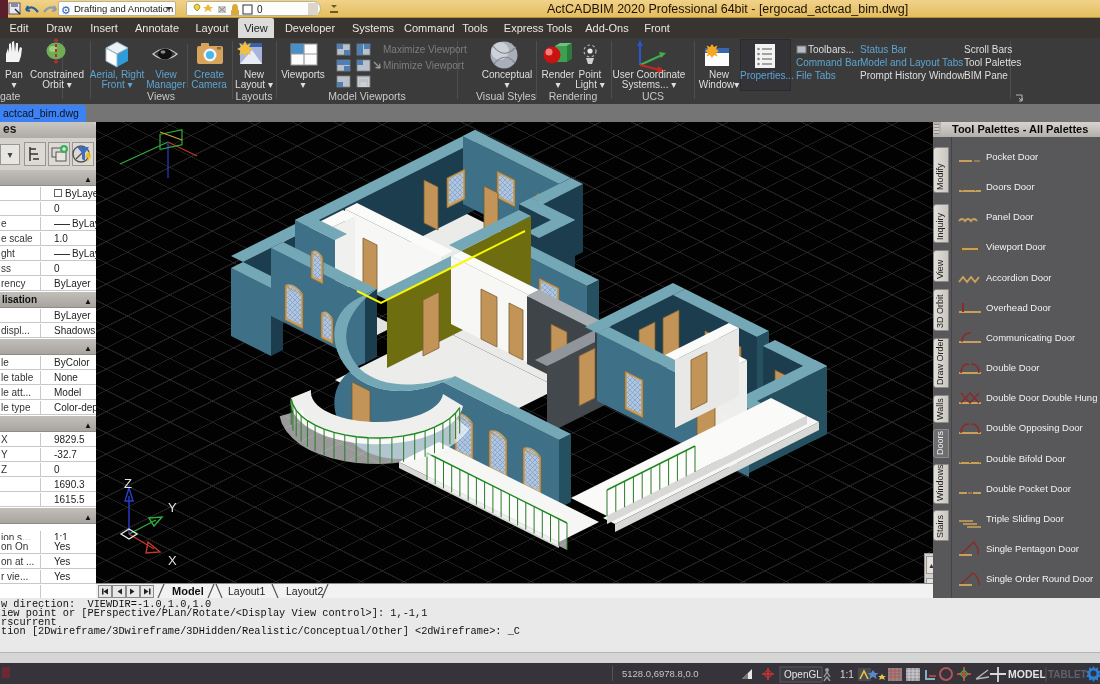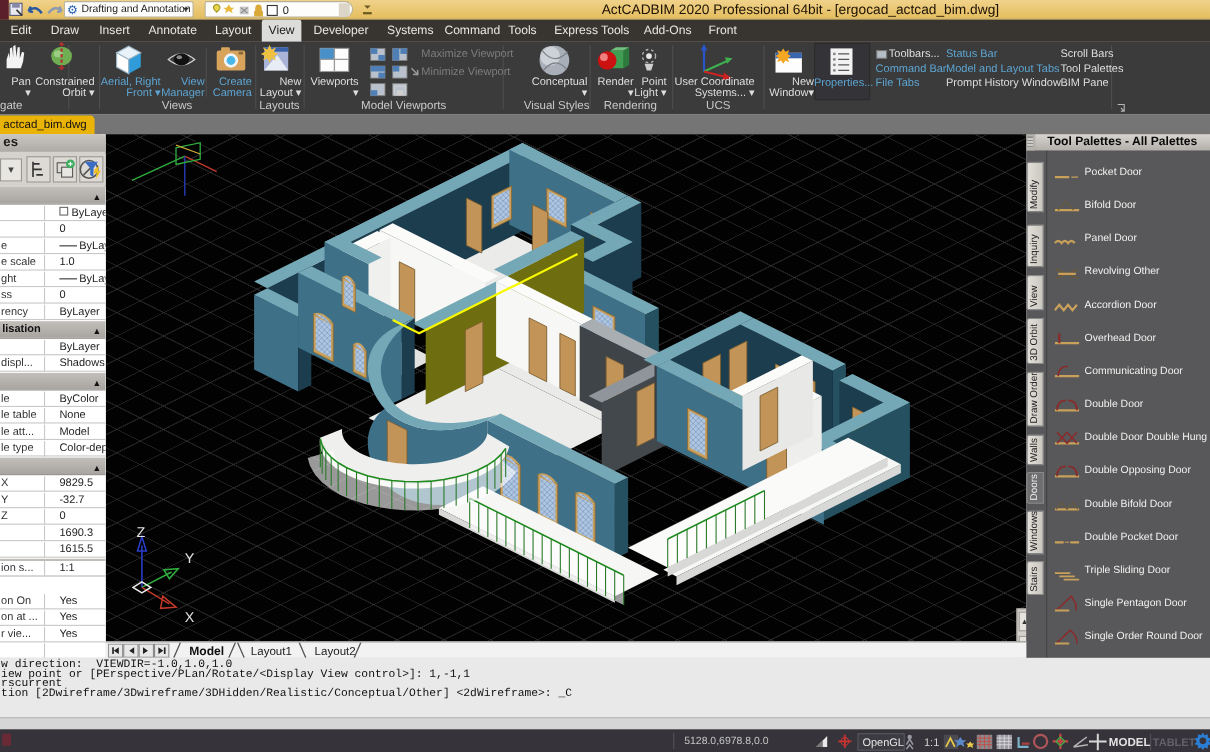--- a/index.html
+++ b/index.html
@@ -13,25 +13,25 @@
 #gear{position:absolute;left:2px;top:1px;font-size:11px;color:#2a64b5}
 #laycombo{position:absolute;left:186px;top:1px;width:135px;height:15px;background:#fdfdfb;
  border:1px solid #b9b29b;border-radius:2px 8px 8px 2px;font-size:10px;color:#222;line-height:14px}
 #title-text{position:absolute;left:547px;top:2px;font-size:12.5px;color:#1d1205;white-space:nowrap}
 #menubar{position:absolute;left:0;top:18px;width:1100px;height:20px;background:#38342f}
 .menu{position:absolute;top:0;height:20px;line-height:20px;font-size:11px;color:#e9e7e4;text-align:center}
 .menu.sel{background:#dcdcda;color:#1a1a1a;border-radius:2px 2px 0 0}
 #ribbon{position:absolute;left:0;top:38px;width:1100px;height:66px;background:#3b3b3b}
 .glabel{position:absolute;top:52px;height:14px;line-height:13px;font-size:10.5px;color:#c9c9c9;text-align:center}
 .gsep{position:absolute;top:3px;height:58px;width:1px;background:#4e4e4e}
-.rlbl{position:absolute;font-size:10px;color:#dfdfdf;text-align:right;line-height:10px;white-space:nowrap;z-index:3}
+.rlbl{position:absolute;font-size:10px;color:#dfdfdf;text-align:center;line-height:10px;white-space:nowrap;z-index:3}
 .rlbl.blue{color:#5da5d2}
 .rlbl.gray{color:#7e7e7e}
 #substrip{position:absolute;left:0;top:104px;width:1100px;height:18px;background:#757575}
-#filetab{position:absolute;left:0;top:105px;width:86px;height:17px;background:#eab308;border-radius:0 4px 0 0;
+#filetab{position:absolute;left:0;top:105px;width:86px;height:17px;background:#3b82f6;border-radius:0 4px 0 0;
  font-size:10.5px;color:#111;line-height:17px;padding-left:3px}
 #props{position:absolute;left:0;top:122px;width:96px;height:476px;background:#d5d2cd;font-size:10px;color:#222}
 .phdr{position:absolute;left:0;width:96px;height:16px;background:linear-gradient(#c2bfba,#a8a5a0);border-bottom:1px solid #8f8c87;font-weight:bold;color:#111;line-height:15px;padding-left:2px}
 .phdr .tri{position:absolute;right:4px;top:2px;font-size:8px;font-weight:normal}
 .prow{position:absolute;left:0;width:96px;height:14px;border-bottom:1px solid #c8c8c8;line-height:13px;background:#fff}
 .prow .pl{position:absolute;left:1px;color:#333;white-space:nowrap}
 .prow .pv{position:absolute;left:40px;color:#222;white-space:nowrap;border-left:1px solid #c8c8c8;padding-left:13px;height:14px}
 .cbx{display:inline-block;width:8px;height:8px;border:1px solid #666;background:#fff;margin-right:3px}
 .ln{display:inline-block;width:16px;height:1px;background:#333;vertical-align:middle;margin-right:2px}
 #viewport{position:absolute;left:96px;top:122px;width:837px;height:461px;background:#020202;overflow:hidden}
@@ -552,21 +552,21 @@
         <span class="pl"></span>
         <span class="pv">1690.3</span>
       </div>
       <div class="prow" style="top:323px">
         <span class="pl"></span>
         <span class="pv">1615.5</span>
       </div>
       <div class="phdr" style="top:338px">
         <span class="tri">▲</span>
       </div>
-      <div class="prow" style="top:340px">
+      <div class="prow" style="top:361px">
         <span class="pl">ion s...</span>
         <span class="pv">1:1</span>
       </div>
       <div class="prow" style="top:370px">
         <span class="pl">on On</span>
         <span class="pv">Yes</span>
       </div>
       <div class="prow" style="top:385px">
         <span class="pl">on at ...</span>
         <span class="pv">Yes</span>
@@ -622,30 +622,30 @@
  <div style="position:absolute;left:18px;top:15px;width:149px;height:464px;background:#58585a;border-left:1px solid #444">
       <svg style="position:absolute;left:6px;top:12px" width="24" height="18">
         <line x1="1" y1="12" x2="14" y2="12" stroke="#c8a05a" stroke-width="2"></line>
         <line x1="16" y1="12" x2="22" y2="12" stroke="#c8a05a" stroke-width="1"></line>
       </svg>
       <div style="position:absolute;left:34px;top:14px;font-size:9.5px;color:#f2f2f0;white-space:nowrap">Pocket Door</div>
       <svg style="position:absolute;left:6px;top:42px" width="24" height="18">
         <line x1="1" y1="12" x2="23" y2="12" stroke="#c8a05a" stroke-width="2"></line>
         <path d="M4 12 L11 4 L18 12" fill="none" stroke="#6a5a3a" stroke-width="1"></path>
       </svg>
-      <div style="position:absolute;left:34px;top:44px;font-size:9.5px;color:#f2f2f0;white-space:nowrap">Bifold Door</div>
+      <div style="position:absolute;left:34px;top:44px;font-size:9.5px;color:#f2f2f0;white-space:nowrap">Doors Door</div>
       <svg style="position:absolute;left:6px;top:72px" width="24" height="18">
         <path d="M1 12 q3 -4 6 0 q3 -4 6 0 q3 -4 6 0" fill="none" stroke="#c8a05a" stroke-width="2"></path>
       </svg>
       <div style="position:absolute;left:34px;top:74px;font-size:9.5px;color:#f2f2f0;white-space:nowrap">Panel Door</div>
       <svg style="position:absolute;left:6px;top:102px" width="24" height="18">
         <path d="M2 6 L22 14 M2 14 L22 6" stroke="#6a5a3a" stroke-width="1.4"></path>
         <line x1="4" y1="10" x2="20" y2="10" stroke="#c8a05a" stroke-width="2"></line>
       </svg>
-      <div style="position:absolute;left:34px;top:104px;font-size:9.5px;color:#f2f2f0;white-space:nowrap">Revolving Other</div>
+      <div style="position:absolute;left:34px;top:104px;font-size:9.5px;color:#f2f2f0;white-space:nowrap">Viewport Door</div>
       <svg style="position:absolute;left:6px;top:133px" width="24" height="18">
         <path d="M1 12 l4 -5 l4 5 l4 -5 l4 5 l4 -5" fill="none" stroke="#c8a05a" stroke-width="2"></path>
       </svg>
       <div style="position:absolute;left:34px;top:135px;font-size:9.5px;color:#f2f2f0;white-space:nowrap">Accordion Door</div>
       <svg style="position:absolute;left:6px;top:163px" width="24" height="18">
         <line x1="1" y1="12" x2="23" y2="12" stroke="#c8a05a" stroke-width="2"></line>
         <line x1="5" y1="3" x2="5" y2="12" stroke="#8a2a2a" stroke-width="2"></line>
       </svg>
       <div style="position:absolute;left:34px;top:165px;font-size:9.5px;color:#f2f2f0;white-space:nowrap">Overhead Door</div>
       <svg style="position:absolute;left:6px;top:193px" width="24" height="18">

